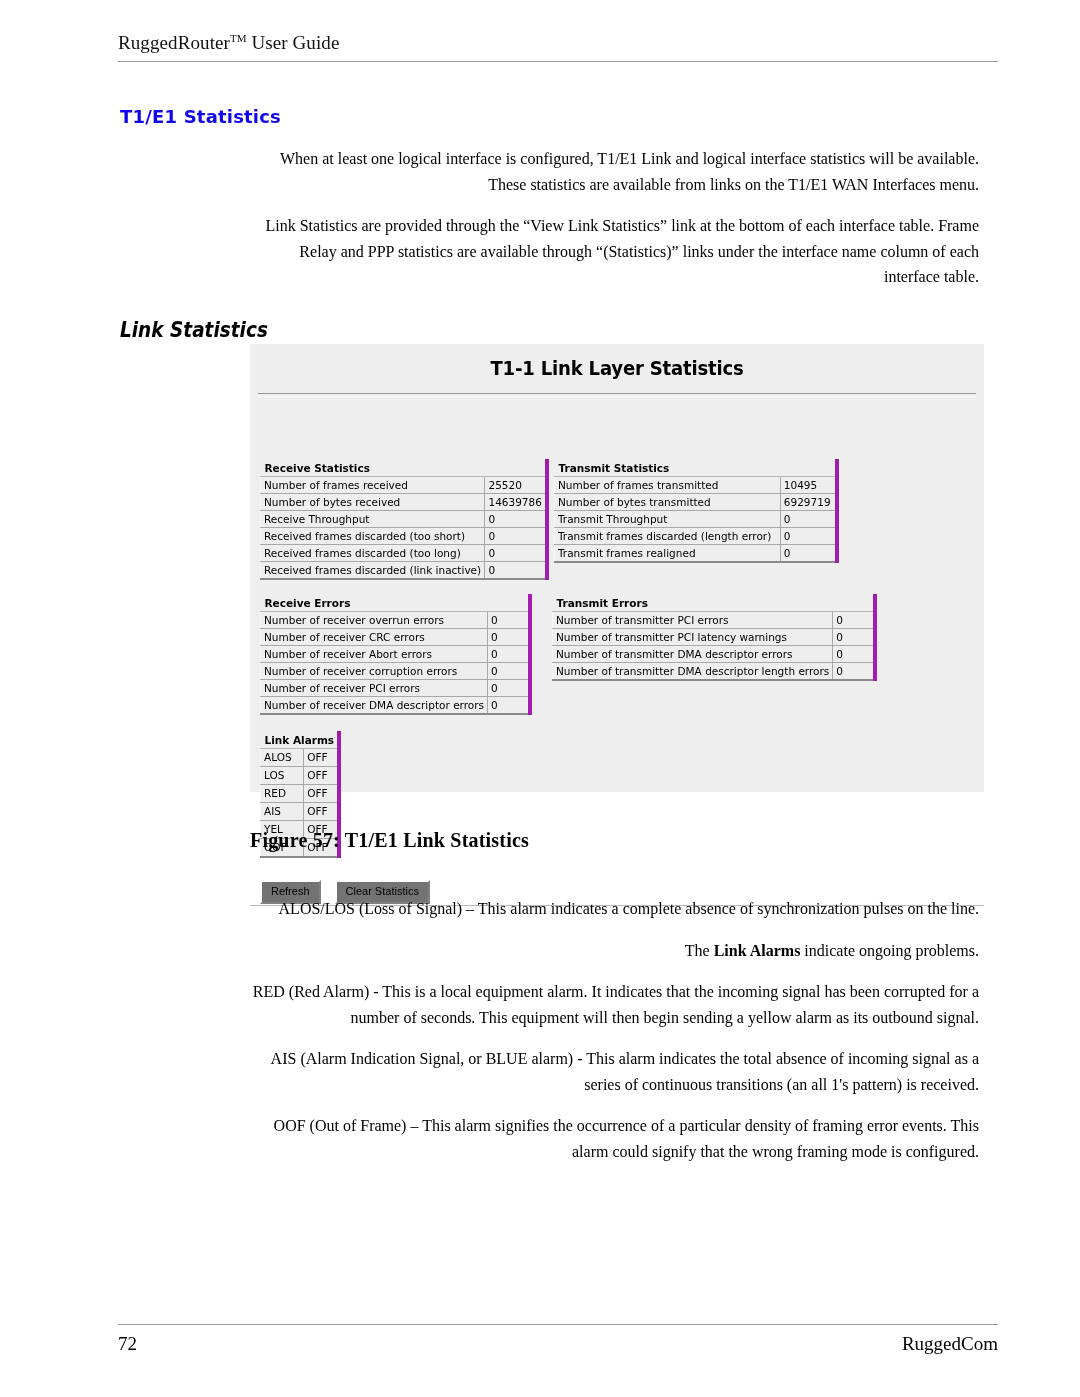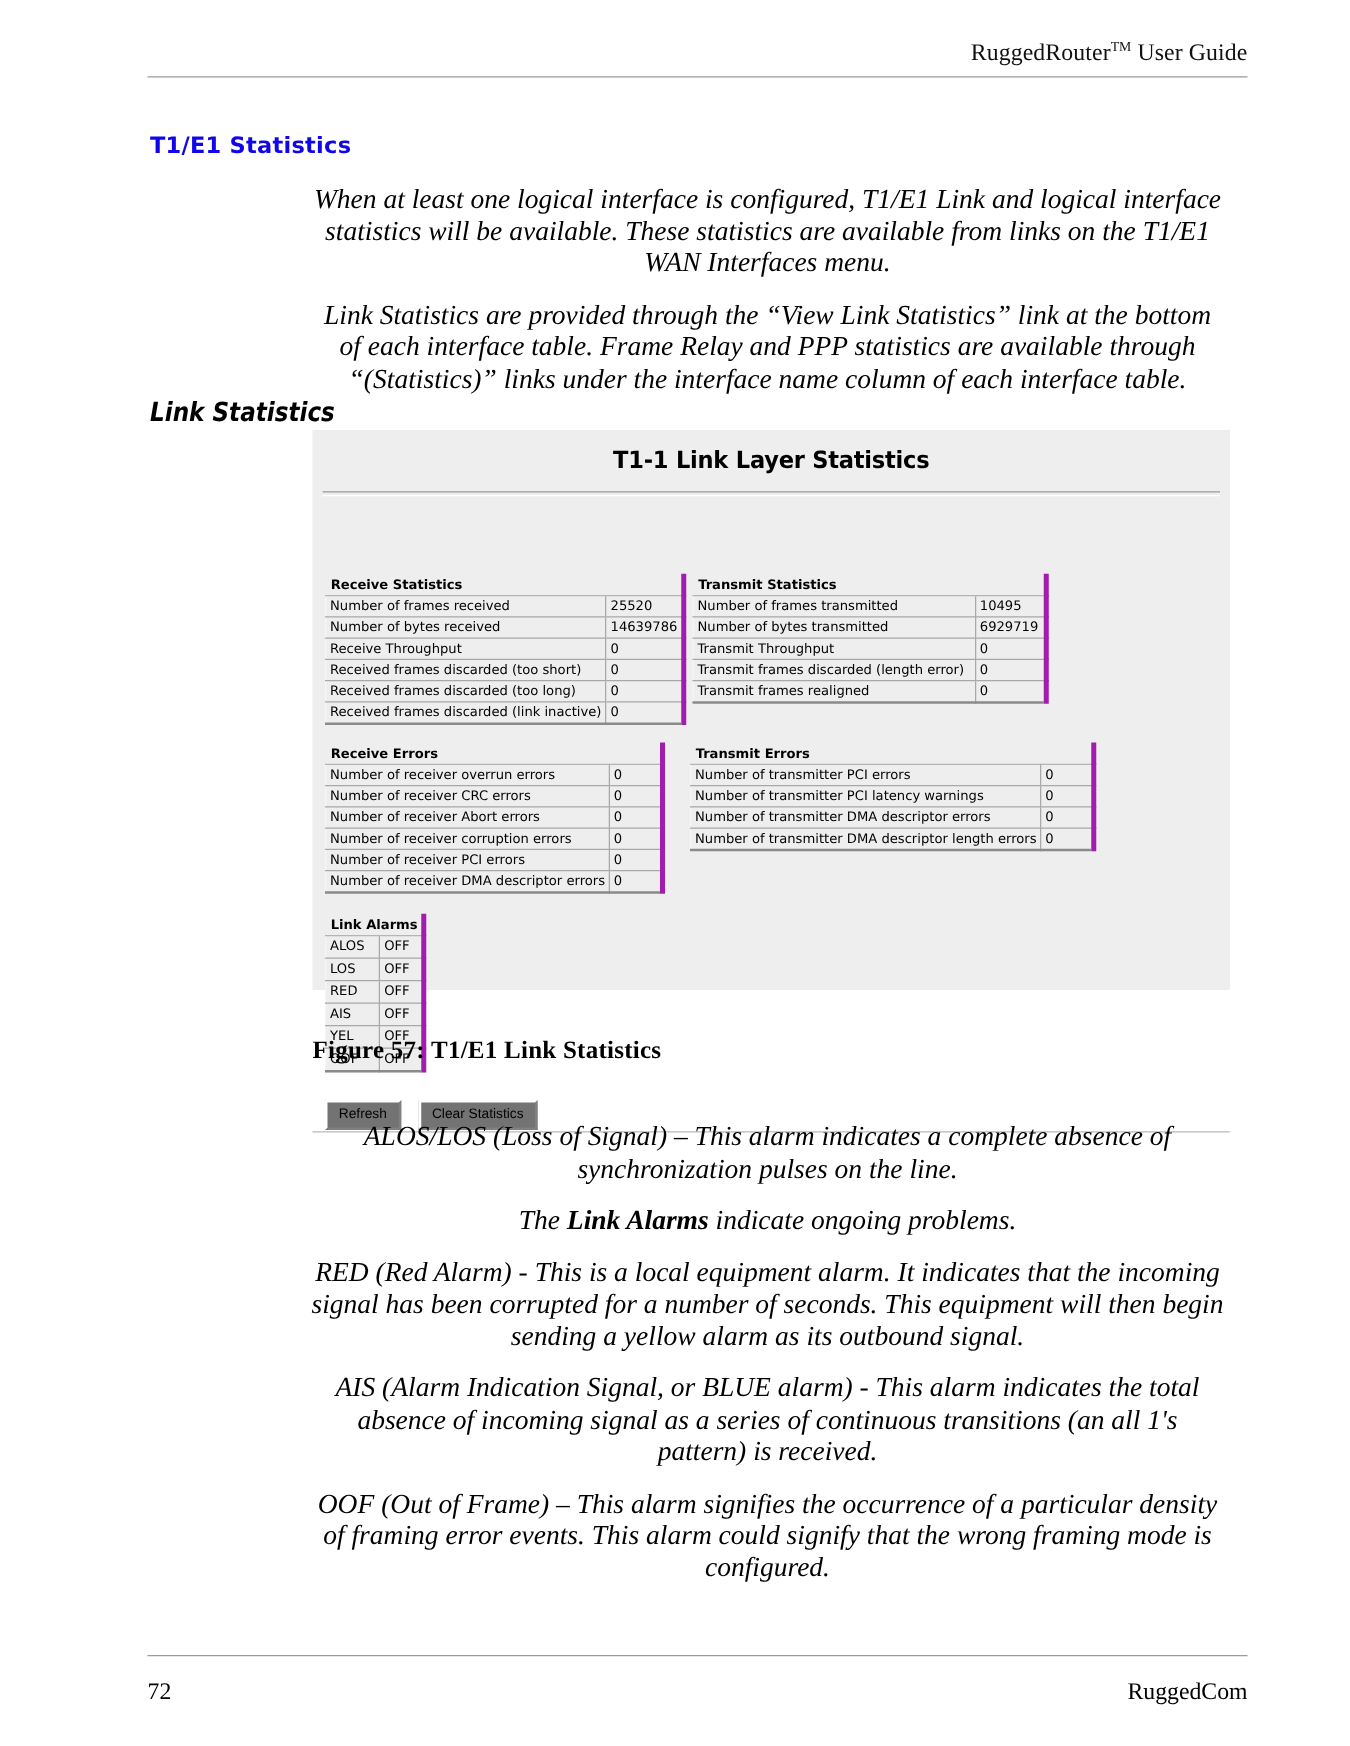--- a/index.html
+++ b/index.html
@@ -15,21 +15,20 @@
     color: #000;
     overflow: hidden;
   }
 
   
   .page-header {
     position: absolute;
     left: 118px;
     top: 32px;
     width: 880px;
-    text-align: right;
   }
   .page-header .hdr-text {
     font-family: "Liberation Serif", serif;
     font-size: 19px;
     letter-spacing: 0.1px;
     color: #111;
     white-space: nowrap;
   }
   .page-header .hdr-text sup {
     font-size: 11px;
@@ -56,25 +55,24 @@
 
   
   .body-col {
     position: absolute;
     left: 249px;
     width: 730px;
   }
   p.para {
     margin: 0 0 16px 0;
     font-family: "Liberation Serif", serif;
-    font-size: 22px;
+    font-size: 16px;
     line-height: 25.5px;
     color: #000;
-    text-align: center;
-    font-style: italic;
+    text-align: right;
   }
   p.para b { font-weight: bold; }
 
   .intro-block { top: 146px; }
 
   
   .sub-heading {
     position: absolute;
     left: 120px;
     top: 318px;
@@ -214,21 +212,21 @@
     top: 1324px;
     width: 880px;
   }
   .page-footer .ftr-rule {
     height: 1px;
     background: #9b9b9b;
   }
   .page-footer .ftr-row {
     display: flex;
     justify-content: space-between;
-    margin-top: 18px;
+    margin-top: 8px;
     font-family: "Liberation Serif", serif;
     font-size: 19px;
   }
 </style>
 </head>
 <body>
 
 <div class="page-header">
   <div class="hdr-text"><span>RuggedRouter</span><sup>TM</sup><span> User Guide</span></div>
   <div class="hdr-rule"></div>

